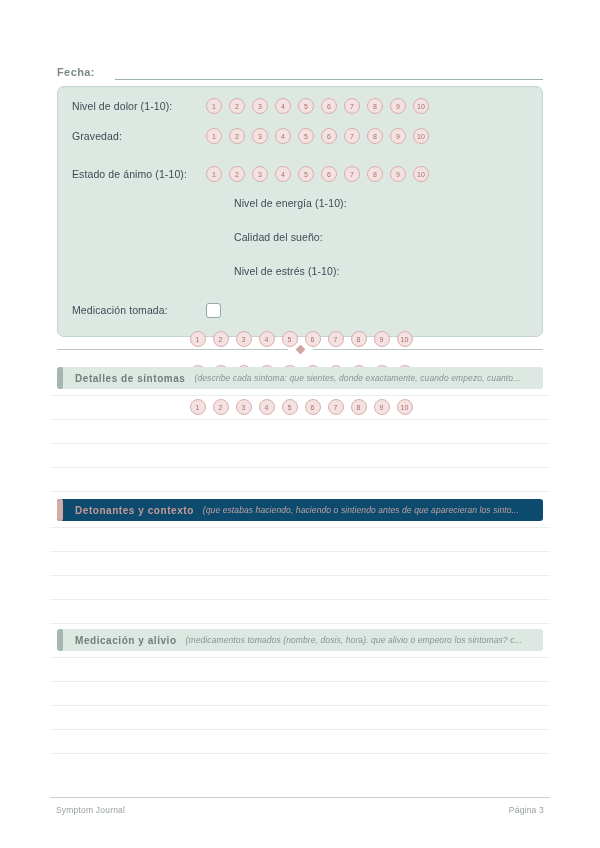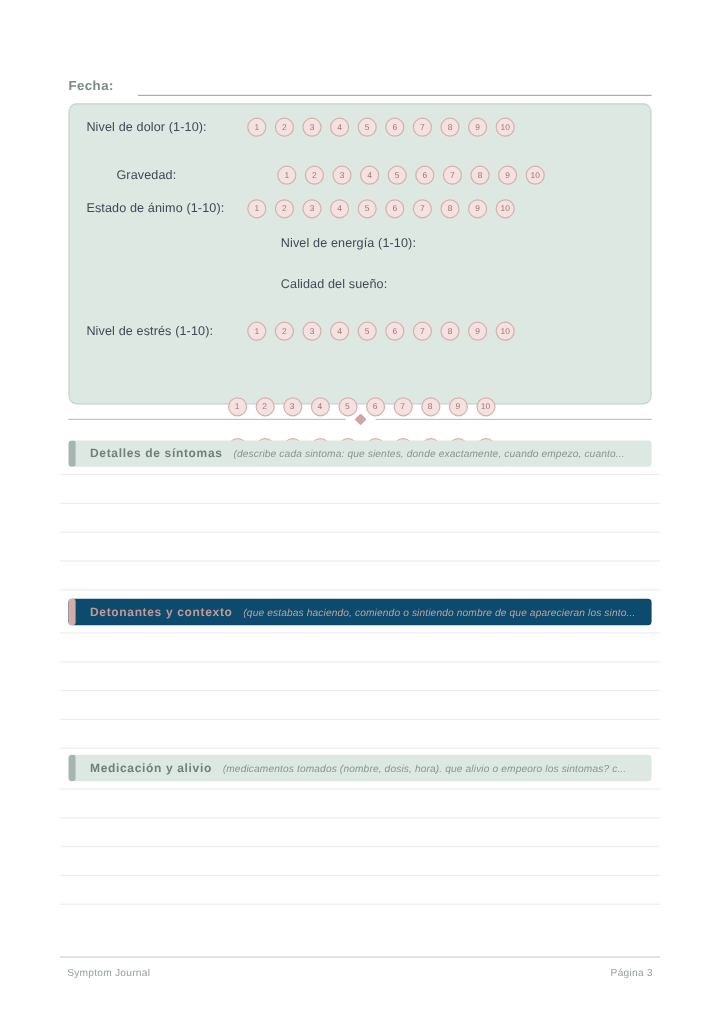--- a/index.html
+++ b/index.html
@@ -233,21 +233,21 @@
           <span class="bubble">3</span>
           <span class="bubble">4</span>
           <span class="bubble">5</span>
           <span class="bubble">6</span>
           <span class="bubble">7</span>
           <span class="bubble">8</span>
           <span class="bubble">9</span>
           <span class="bubble">10</span>
         </span>
       </div>
-      <div class="rating-row" style="top: 48px; margin-left: 25px;">
+      <div class="rating-row" style="top: 38px;">
         <span class="rating-label">Gravedad:</span>
         <span class="scale">
           <span class="bubble">1</span>
           <span class="bubble">2</span>
           <span class="bubble">3</span>
           <span class="bubble">4</span>
           <span class="bubble">5</span>
           <span class="bubble">6</span>
           <span class="bubble">7</span>
           <span class="bubble">8</span>
@@ -293,34 +293,38 @@
           <span class="bubble">3</span>
           <span class="bubble">4</span>
           <span class="bubble">5</span>
           <span class="bubble">6</span>
           <span class="bubble">7</span>
           <span class="bubble">8</span>
           <span class="bubble">9</span>
           <span class="bubble">10</span>
         </span>
       </div>
-      <div class="rating-row" style="top: 178px;">
+      <div class="rating-row" style="top: 178px; flex-direction: column;">
         <span class="rating-label">Nivel de estrés (1-10):</span>
         <span class="scale">
           <span class="bubble">1</span>
           <span class="bubble">2</span>
           <span class="bubble">3</span>
           <span class="bubble">4</span>
           <span class="bubble">5</span>
           <span class="bubble">6</span>
           <span class="bubble">7</span>
           <span class="bubble">8</span>
           <span class="bubble">9</span>
           <span class="bubble">10</span>
         </span>
+      </div>
+      <div class="rating-row" style="top: 212px;">
+        <span class="rating-label">Medicación tomada:</span>
+        <span class="checkbox"></span>
       </div>
     </div>
 
   <div class="divider">
     <span class="dline"></span>
     <span class="diamond"></span>
     <span class="dline"></span>
   </div>
 
   <div id="sections-host">
@@ -334,21 +338,21 @@
           <div class="wline"></div>
           <div class="wline"></div>
           <div class="wline"></div>
           <div class="wline"></div>
         </div>
       </div>
       <div class="section sec-rose" style="top: 499px;">
         <div class="sec-header">
           <span class="accent"></span>
           <span class="sec-title">Detonantes y contexto</span>
-          <span class="sec-hint">(que estabas haciendo, comiendo o sintiendo nombre de que aparecieran los sinto...</span>
+          <span class="sec-hint">(que estabas haciendo, haciendo o sintiendo antes de que aparecieran los sinto...</span>
         </div>
         <div class="lines" style="top: 28px;">
           <div class="wline"></div>
           <div class="wline"></div>
           <div class="wline"></div>
           <div class="wline"></div>
         </div>
       </div>
       <div class="section sec-green" style="top: 629px;">
         <div class="sec-header">

